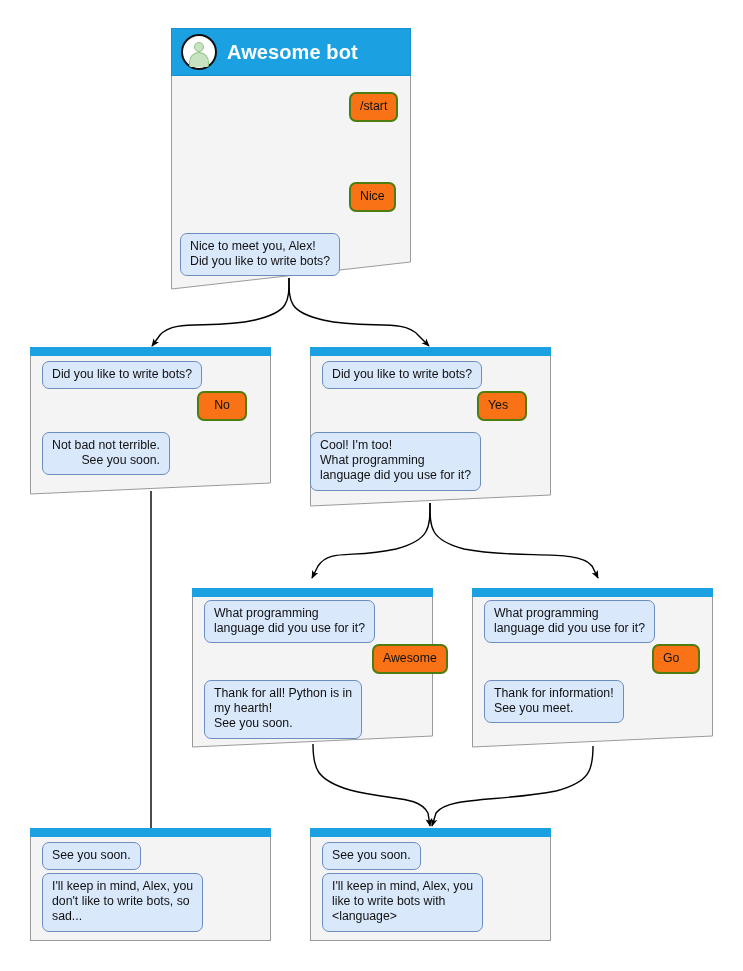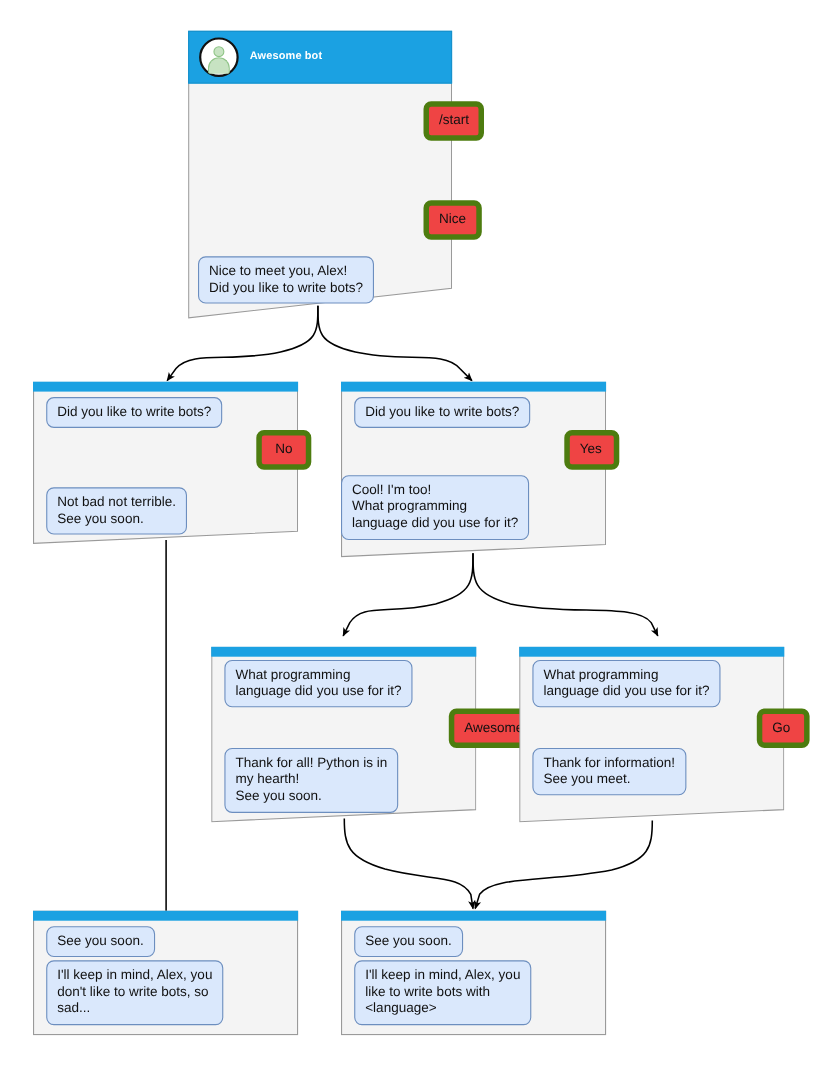--- a/index.html
+++ b/index.html
@@ -39,43 +39,42 @@
     background:#c7e3c2;border:1.4px solid #8fc487;box-sizing:border-box;
   }
   .avatar .torso{
     position:absolute;left:50%;top:16px;transform:translateX(-50%);
     width:20px;height:15px;
     border-radius:10px 10px 2px 2px;
     background:#c7e3c2;border:1.4px solid #8fc487;border-bottom:none;box-sizing:border-box;
   }
   .bot-title{
     position:absolute;left:56px;top:0;height:51px;line-height:48px;
-    color:#ffffff;font-size:10px;font-weight:bold;letter-spacing:.1px;
+    color:#ffffff;font-size:20px;font-weight:bold;letter-spacing:.1px;
     white-space:nowrap;
   }
 
   
   .bubble{
     position:absolute;
     border-radius:7px;
     font-size:12.3px;
     line-height:15.2px;
     padding:5px 9px 6px 9px;
     box-sizing:border-box;
     white-space:pre;
     color:#111111;
   }
   .bubble.bot{
     background:#dae8fc;
     border:1px solid #6c8ebf;
   }
   .bubble.user{
-    background:#ef4444;
-    border:5px solid #4d7c0f;
-    margin-left:36px;
+    background:#f97316;
+    border:2px solid #4d7c0f;
   }
 </style>
 </head>
 <body>
 
 <div id="canvas">
 
   <svg class="edges" viewBox="0 0 743 971">
     <defs>
       <marker id="arrow" markerWidth="10" markerHeight="10" refX="7.2" refY="4" orient="auto" markerUnits="userSpaceOnUse">
@@ -117,21 +116,21 @@
   </div>
 
   <div class="node small" style="left:30px;top:347px;width:241px;height:148px;">
     <svg viewBox="0 0 241 148" preserveAspectRatio="none" style="position:absolute;left:0;top:0;width:241px;height:148px;">
       <polygon points="0.5,0.5 240.5,0.5 240.5,136 0.5,147" fill="#f4f4f4" stroke="#9a9a9a" stroke-width="1"></polygon>
     </svg>
     <div class="headerbar"></div>
 
     <div class="bubble bot" style="left:12px;top:14px;">Did you like to write bots?</div>
     <div class="bubble user" style="left:167px;top:44px;min-width:50px;text-align:center;">No</div>
-    <div class="bubble bot" style="left:12px;top:96px;">Not bad not terrible.
+    <div class="bubble bot" style="left:12px;top:85px;text-align:right;">Not bad not terrible.
 See you soon.</div>
   </div>
 
   <div class="node small" style="left:310px;top:347px;width:241px;height:160px;">
     <svg viewBox="0 0 241 160" preserveAspectRatio="none" style="position:absolute;left:0;top:0;width:241px;height:160px;">
       <polygon points="0.5,0.5 240.5,0.5 240.5,148 0.5,159" fill="#f4f4f4" stroke="#9a9a9a" stroke-width="1"></polygon>
     </svg>
     <div class="headerbar"></div>
 
     <div class="bubble bot" style="left:12px;top:14px;">Did you like to write bots?</div>

